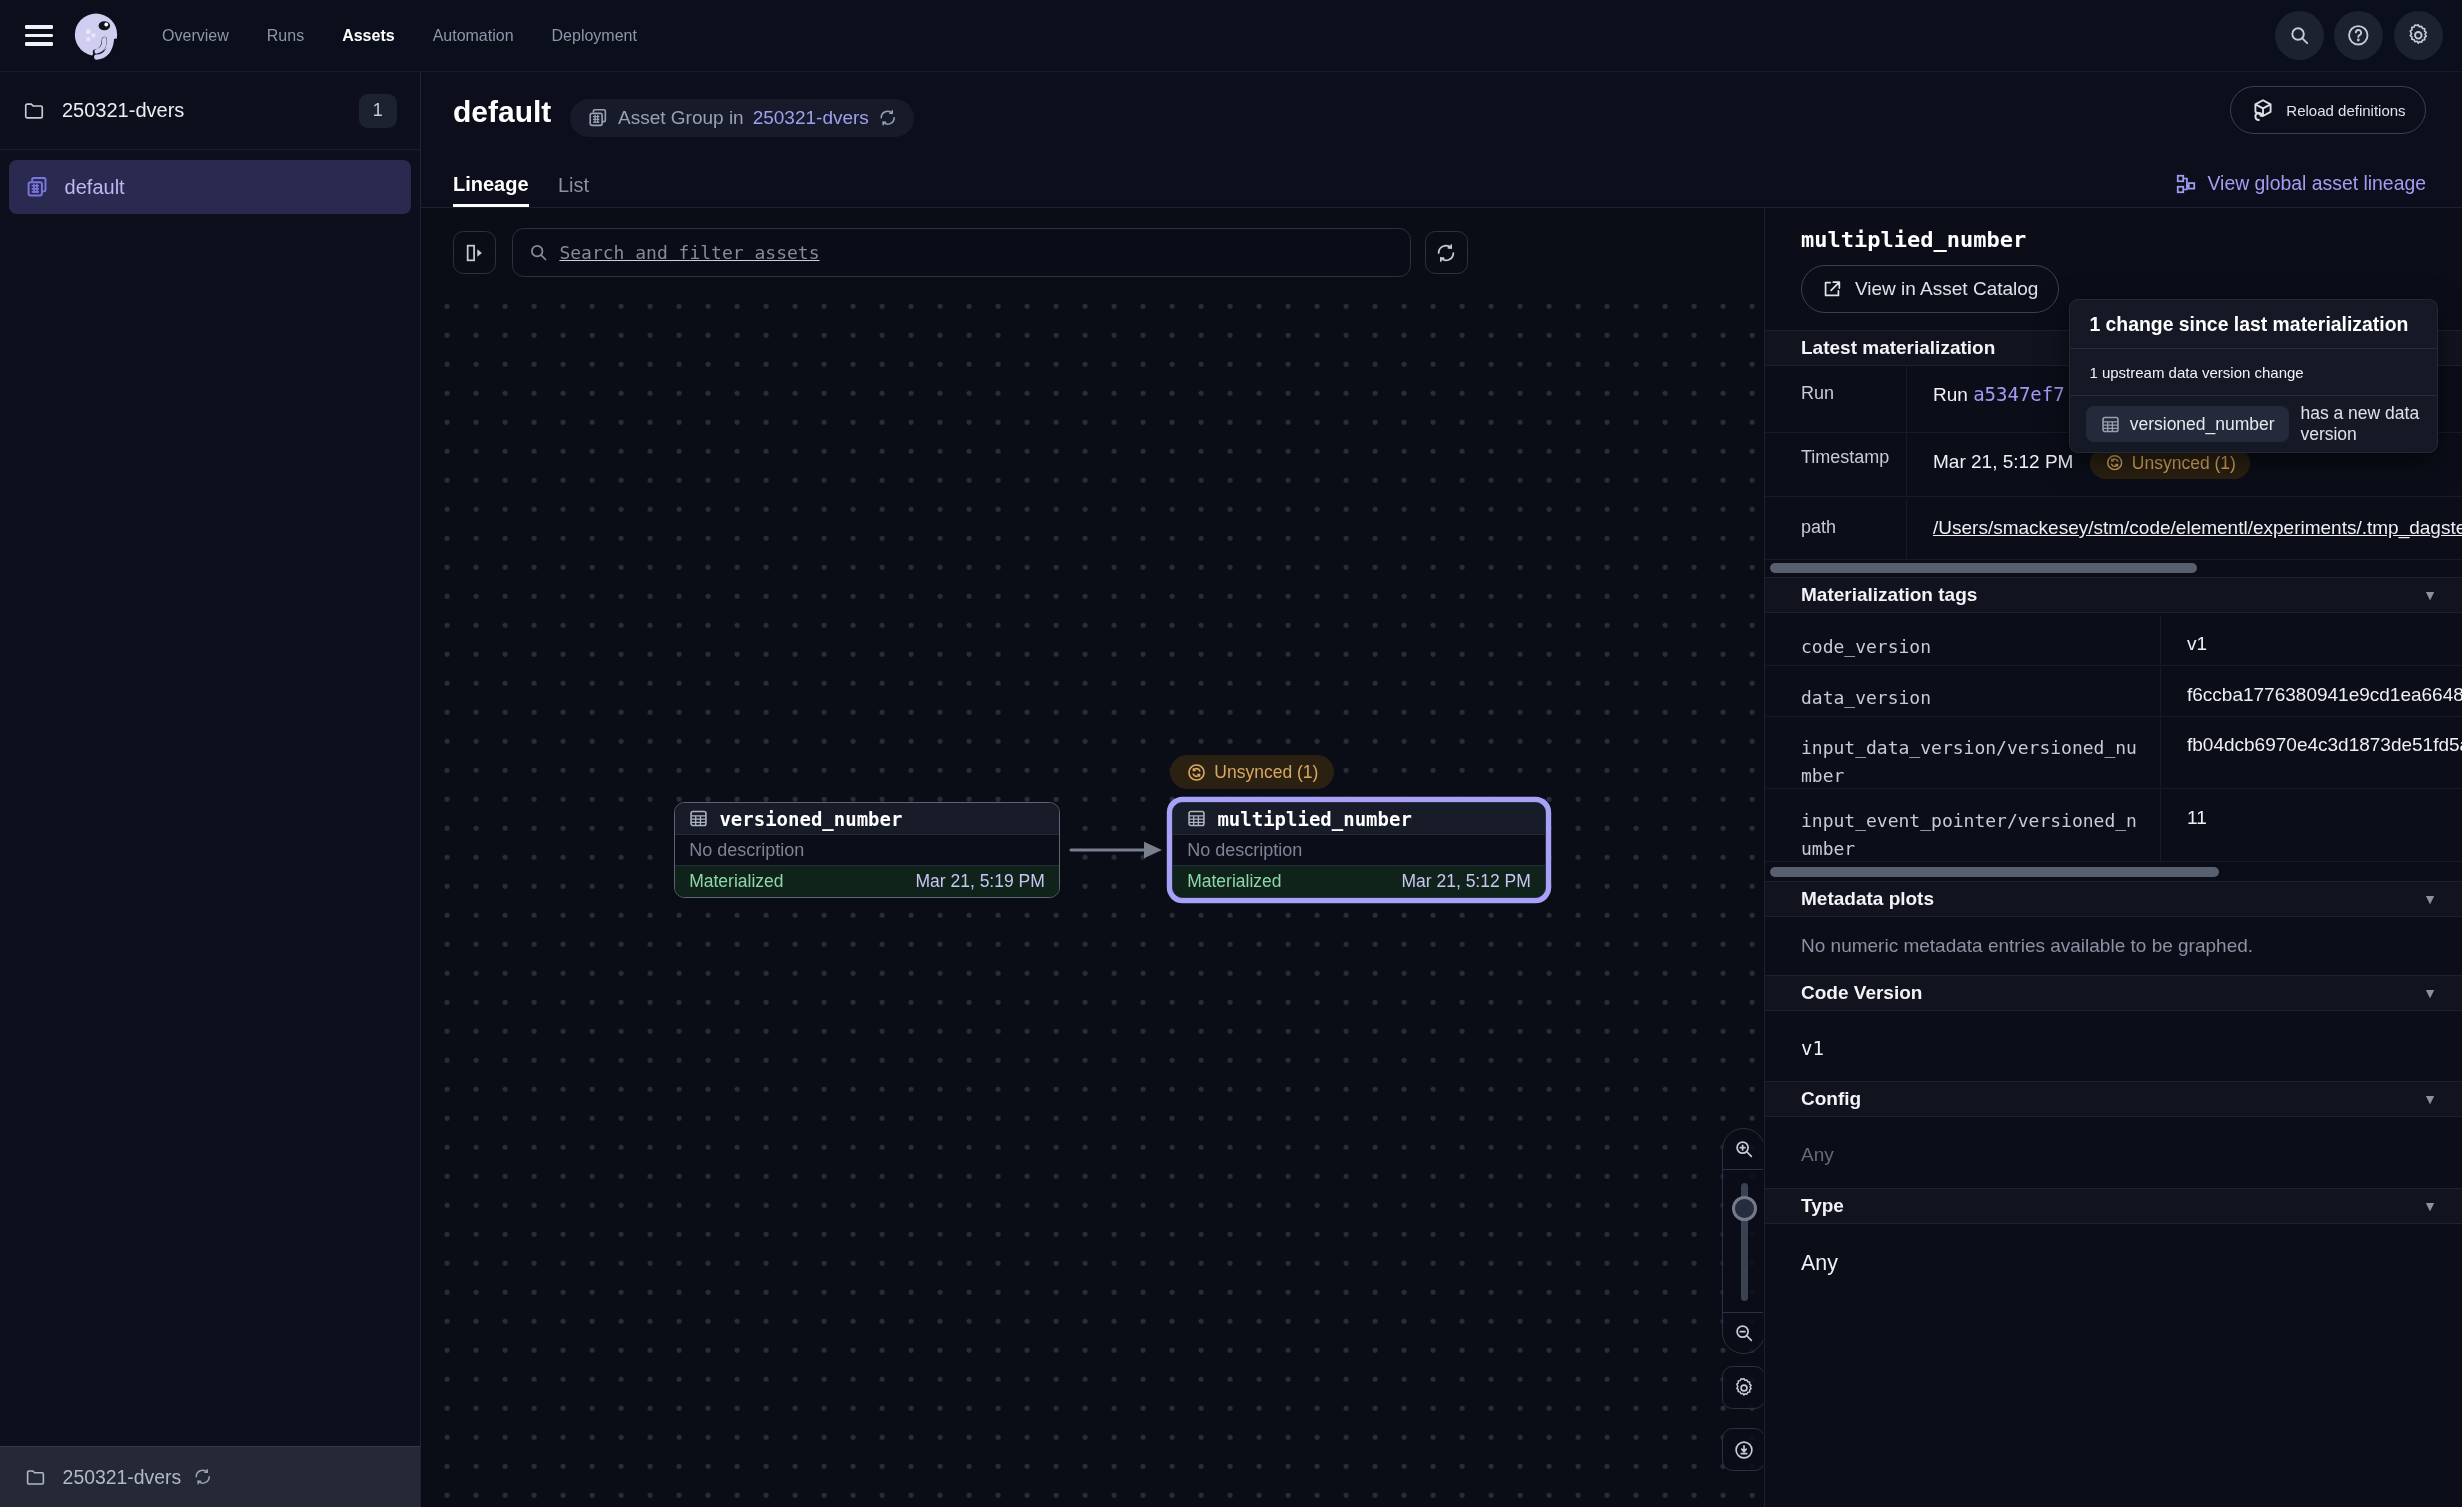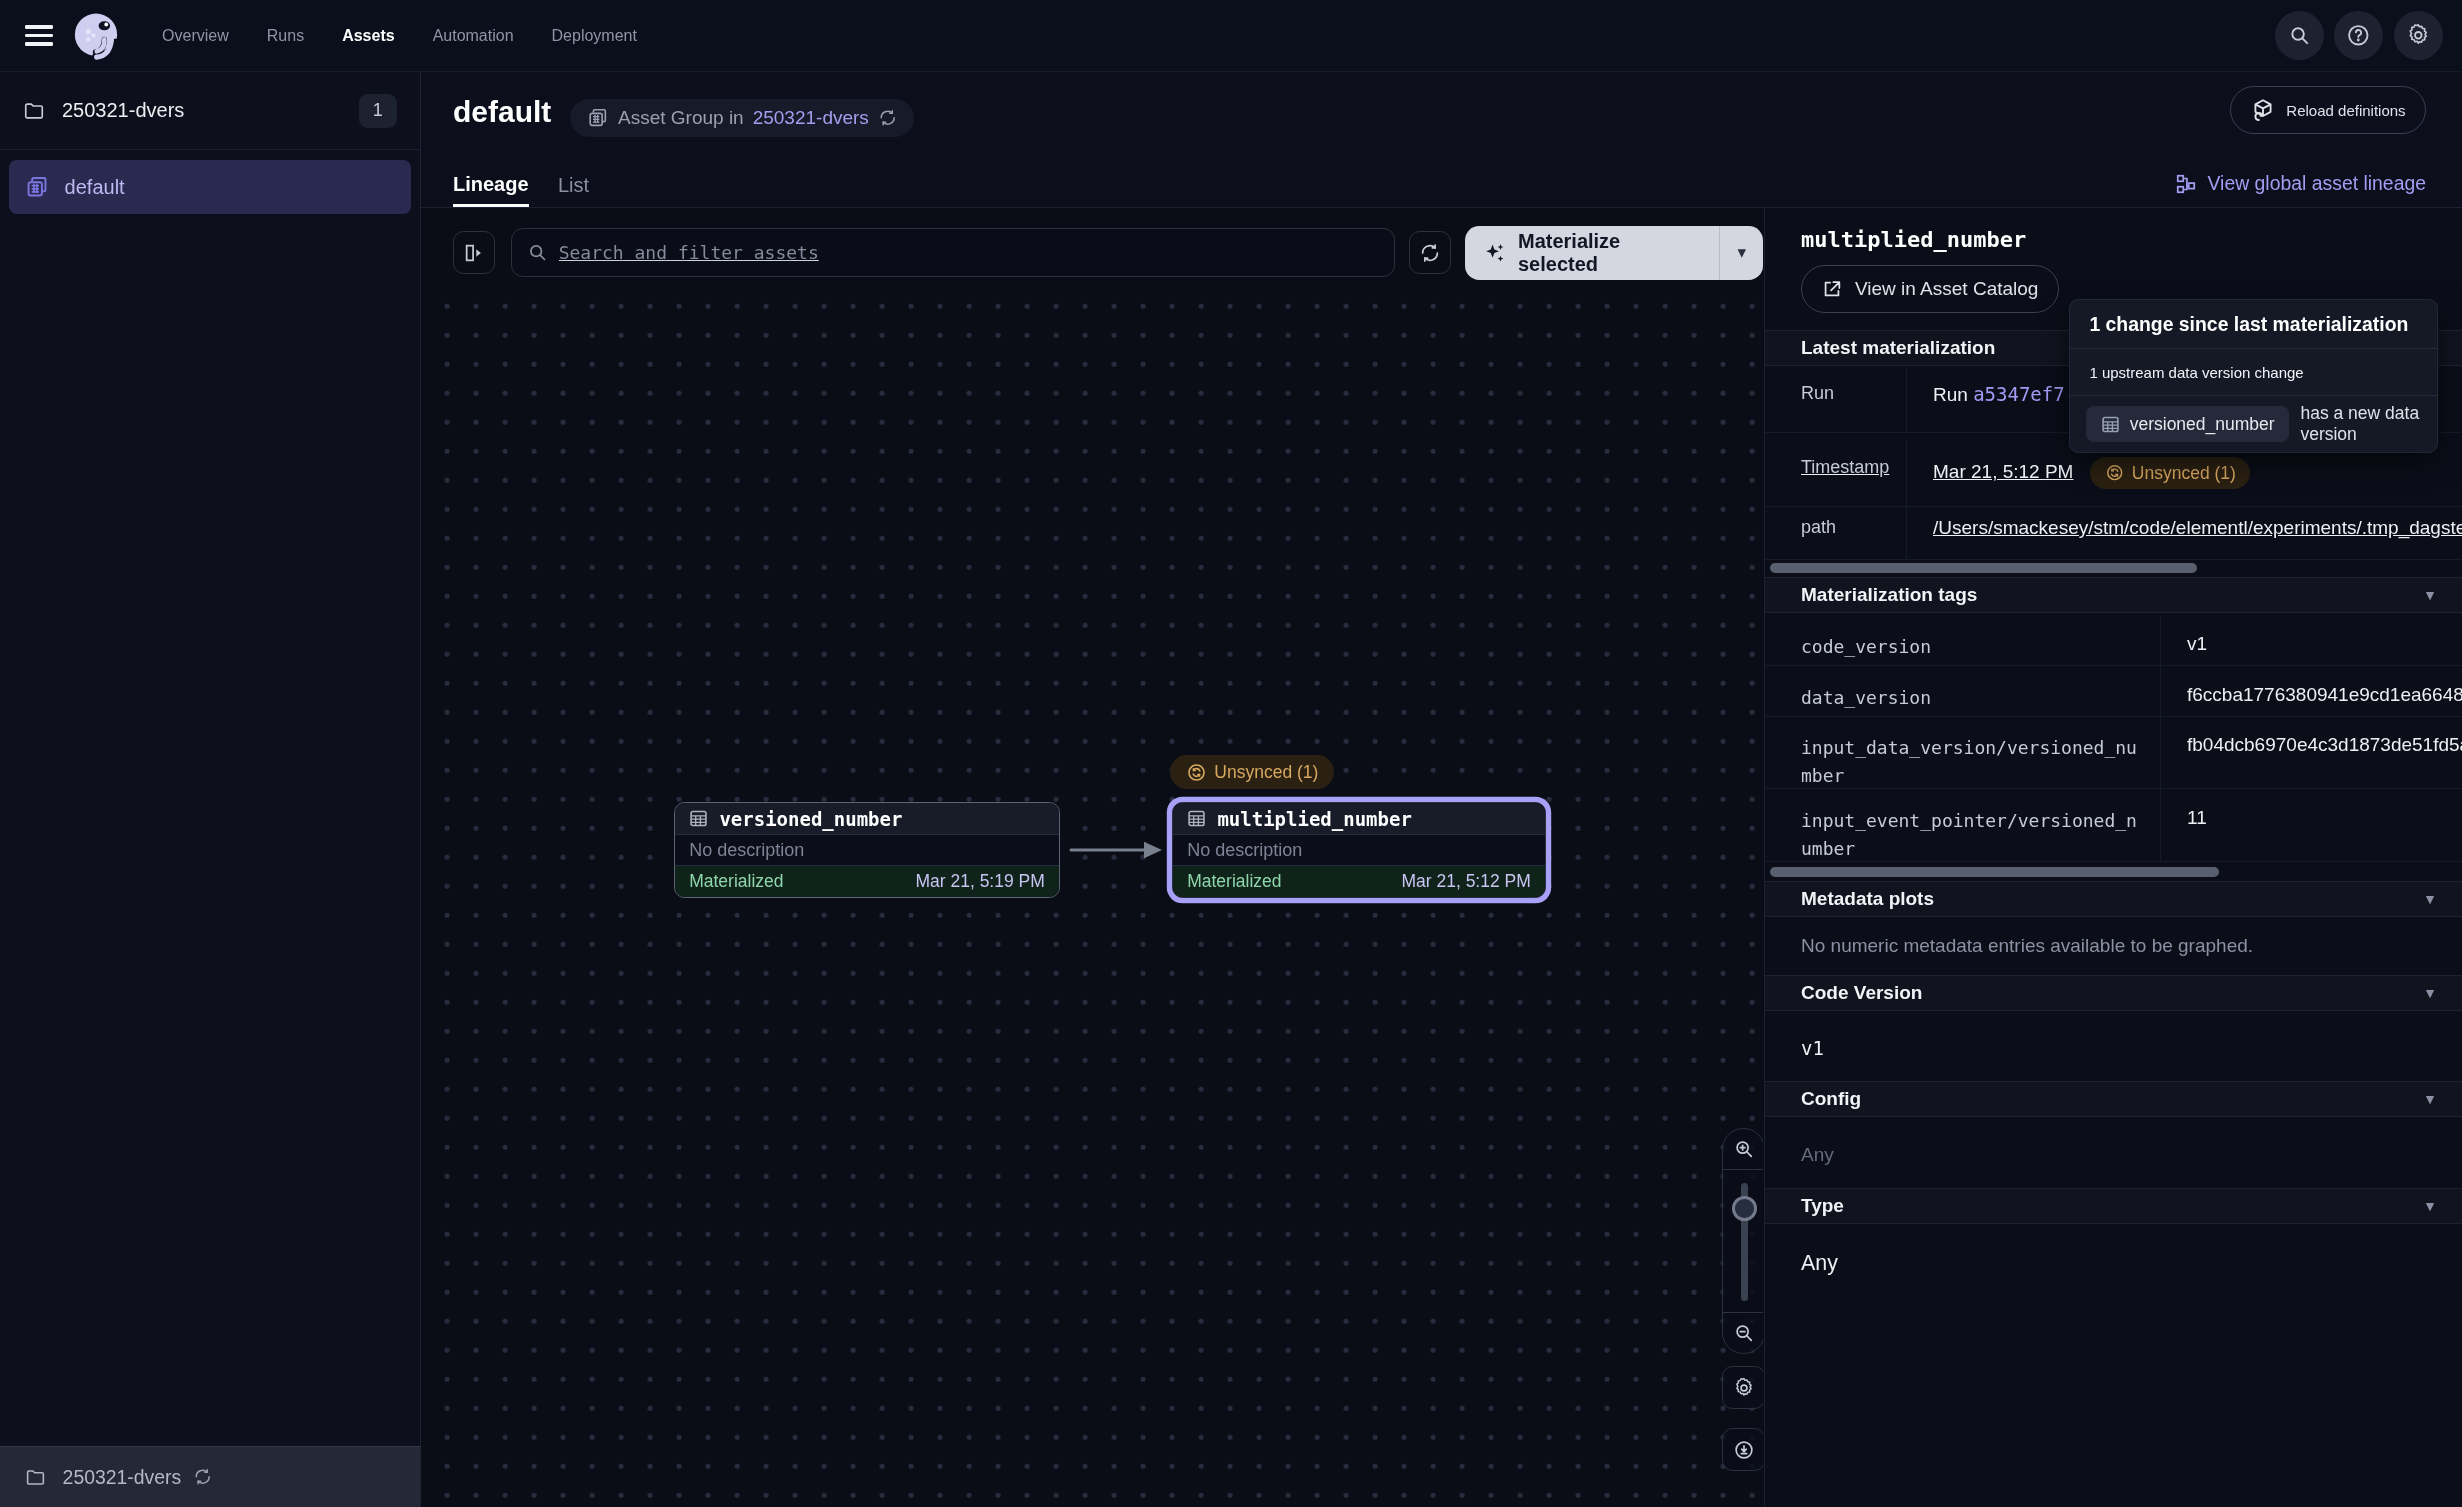--- a/index.html
+++ b/index.html
@@ -283,30 +283,20 @@
           <path d="M15 15l5 5"></path>
         </svg>
       <input placeholder="Search and filter assets" style="">
     </div>
     <div id="graph-refresh">
       <svg class="ic" width="22" height="22" viewBox="0 0 24 24" fill="none" stroke="#c6cbd6" stroke-width="1.9" stroke-linecap="round">
           <path d="M20 12a8 8 0 0 1-13.6 5.7M4 12a8 8 0 0 1 13.6-5.7"></path>
           <path d="M17.6 3.4v3h-3M6.4 20.6v-3h3"></path>
         </svg>
     </div>
-    <div id="materialize-btn">
-      <svg class="ic spark" width="26" height="26" viewBox="0 0 24 24" fill="#131725">
-          <path d="M10 4l1.7 4.6L16 10.3l-4.3 1.7L10 16.5l-1.7-4.5L4 10.3l4.3-1.7z"></path>
-          <path d="M17.5 3.5l.8 2 2 .8-2 .8-.8 2-.8-2-2-.8 2-.8z"></path>
-          <path d="M17.5 14.5l.8 2 2 .8-2 .8-.8 2-.8-2-2-.8 2-.8z"></path>
-        </svg>
-      <span class="label">Materialize selected</span>
-      <span class="sep"></span>
-      <span class="chev">▾</span>
-    </div>
   </div>
 
   <div id="unsynced-badge-canvas">
     <svg class="ic" width="21" height="21" viewBox="0 0 24 24" fill="none" stroke="#d9a860" stroke-width="1.8" stroke-linecap="round">
         <circle cx="12" cy="12" r="8.6"></circle>
         <path d="M15.8 10.2a4 4 0 0 0-7.2-.7M8.2 13.8a4 4 0 0 0 7.2.7"></path>
         <path d="M8.4 7.6v2.2h2.2M15.6 16.4v-2.2h-2.2" stroke-width="1.5"></path>
       </svg>
     <span class="unsynced-text">Unsynced (1)</span>
   </div>
@@ -389,21 +379,21 @@
   <div class="sec-hdr" style="top:122px;">
     <span>Latest materialization</span>
     <span class="caret">▼</span>
   </div>
   <div class="kv-row" style="top:158px; height:67px;">
     <div class="kv-key">Run</div>
     <div class="kv-val">
       <span>Run </span><span class="link-purple mono">a5347ef7</span>
     </div>
   </div>
-  <div class="kv-row" style="top:232px; height:67px;text-decoration:underline;">
+  <div class="kv-row" style="top:222px; height:67px;">
     <div class="kv-key">Timestamp</div>
     <div class="kv-val">
       <span>Mar 21, 5:12 PM</span><span class="unsynced-pill">
           <svg class="ic" width="19.4" height="19.4" viewBox="0 0 24 24" fill="none" stroke="#d9a860" stroke-width="1.8" stroke-linecap="round">
             <circle cx="12" cy="12" r="8.6"></circle>
             <path d="M15.8 10.2a4 4 0 0 0-7.2-.7M8.2 13.8a4 4 0 0 0 7.2.7"></path>
             <path d="M8.4 7.6v2.2h2.2M15.6 16.4v-2.2h-2.2" stroke-width="1.5"></path>
           </svg>
           <span class="unsynced-text">Unsynced (1)</span>
         </span>

